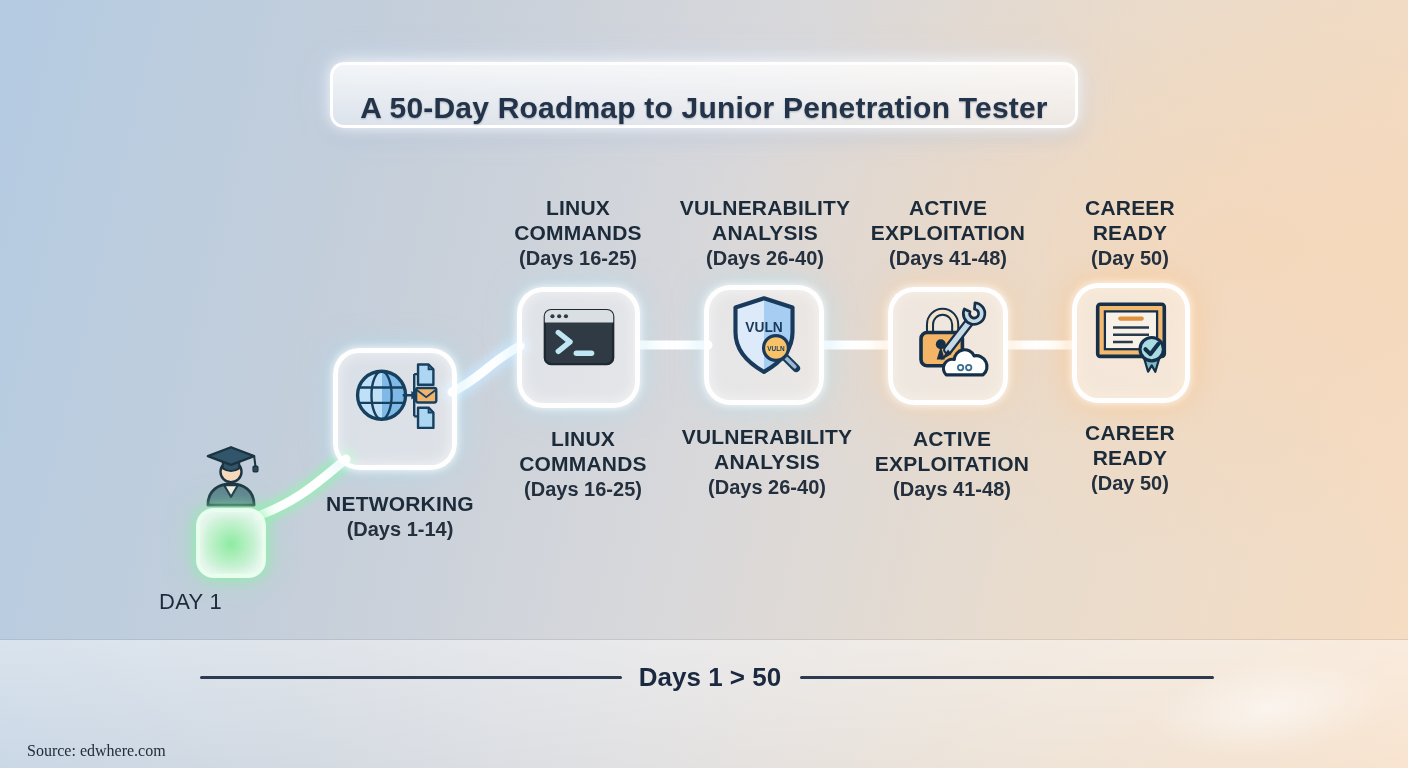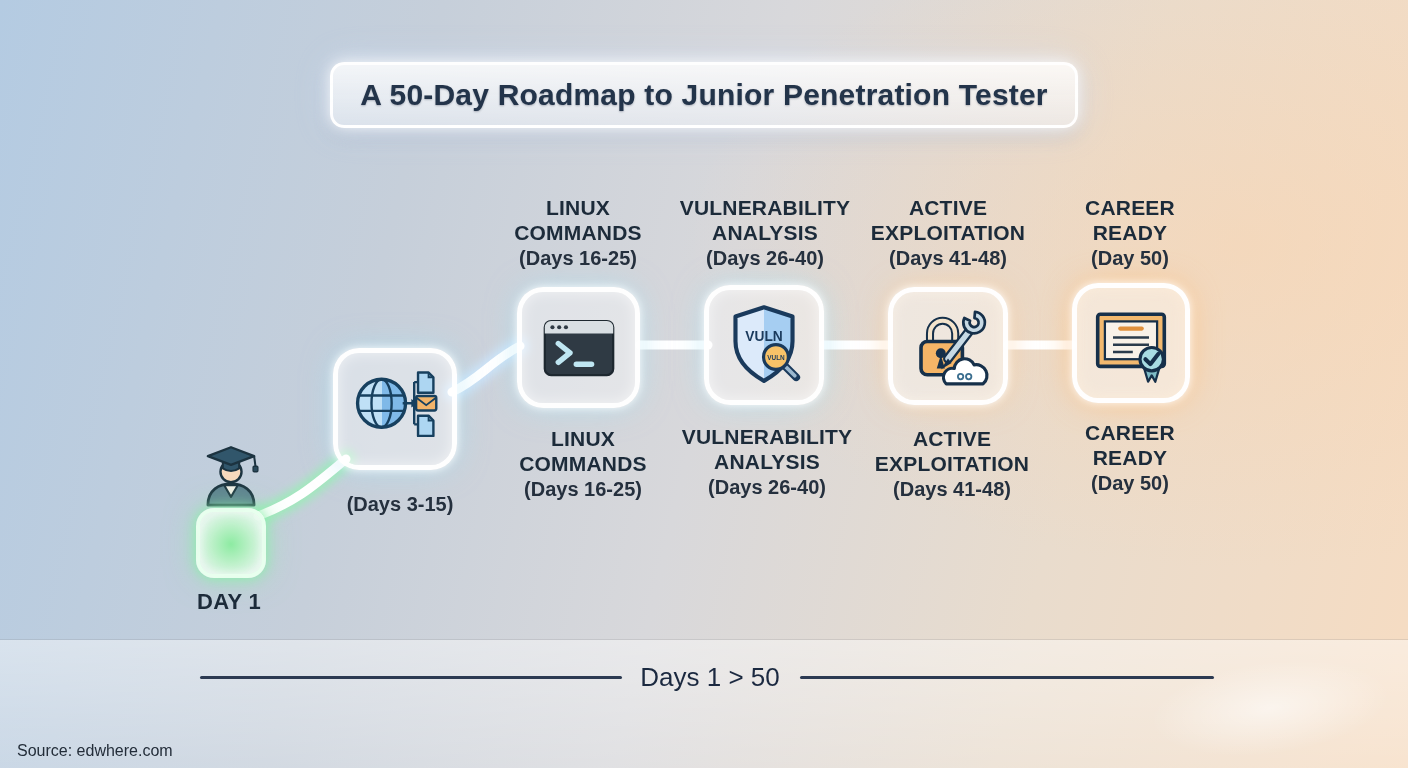--- a/index.html
+++ b/index.html
@@ -21,21 +21,21 @@
   }
   .sheen{
     position:absolute; right:18px; bottom:14px; width:240px; height:92px;
     background:radial-gradient(closest-side, rgba(255,255,255,0.55), rgba(255,255,255,0));
     transform:rotate(-7deg); z-index:0;
   }
 
   
   .title-pill{
     position:absolute; left:330px; top:62px; width:748px; height:66px;
-    display:flex; align-items:center; justify-content:center;
+    display:flex; align-items:flex-end; justify-content:center;
     background:linear-gradient(180deg, rgba(255,255,255,0.80), rgba(240,244,250,0.55));
     border:3px solid rgba(255,255,255,0.95); border-radius:14px;
     box-shadow:0 0 16px rgba(255,255,255,0.95), 0 0 36px rgba(205,225,255,0.45), 0 8px 18px rgba(90,105,135,0.18);
     z-index:4;
   }
   .title-text{
     font-size:30px; font-weight:bold; color:#23344a; letter-spacing:0.2px;
     text-shadow:0 1px 2px rgba(20,30,50,0.28);
   }
 
@@ -43,21 +43,21 @@
   svg.connectors{ position:absolute; left:0; top:0; z-index:1; }
   .glow-under{ fill:none; stroke-width:18; stroke-linecap:round; filter:url(#softglow); }
   .g-green{ stroke:rgba(150,240,180,0.85); }
   .g-cool{ stroke:rgba(205,232,255,0.85); }
   .g-warm{ stroke:rgba(255,212,155,0.90); }
   .line-over{ fill:none; stroke:#ffffff; stroke-width:9; stroke-linecap:round; }
 
   
   .mbox{
     position:absolute; border-radius:26px;
-    display:flex; align-items:center; justify-content:center;
+    display:flex; justify-content:center;
     background:rgba(255,255,255,0.36);
     border:5px solid rgba(255,255,255,0.96);
     z-index:2;
   }
   .cool-glow{ box-shadow:0 0 10px rgba(255,255,255,0.95), 0 0 30px rgba(160,225,248,0.55), inset 0 0 14px rgba(255,255,255,0.60); }
   .warm-glow{ box-shadow:0 0 10px rgba(255,255,255,0.95), 0 0 30px rgba(255,190,120,0.70), inset 0 0 14px rgba(255,240,220,0.65); }
   #box-networking{ left:333px; top:348px; width:124px; height:122px; }
   #box-linux{ left:517px; top:287px; width:123px; height:121px; }
   #box-vuln{ left:704px; top:285px; width:120px; height:120px; }
   #box-active{ left:888px; top:287px; width:120px; height:118px;
@@ -79,35 +79,35 @@
   #tl-linux  { left:468px;  top:195px; }
   #tl-vuln   { left:655px;  top:195px; }
   #tl-active { left:838px;  top:195px; }
   #tl-career { left:1020px; top:195px; }
   #bl-linux  { left:473px;  top:426px; }
   #bl-vuln   { left:657px;  top:424px; }
   #bl-active { left:842px;  top:426px; }
   #bl-career { left:1020px; top:420px; }
   #bl-networking{ left:290px; top:491px; }
   #day1-label{
-    position:absolute; left:159px; top:589px; width:140px; text-align:center;
-    font-weight:bold; font-size:22px; color:#1c2b3a; z-index:3; letter-spacing:0.3px;
+    position:absolute; left:159px; top:589px; width:140px; text-align:left;
+    font-weight:normal; font-size:22px; color:#1c2b3a; z-index:3; letter-spacing:0.3px;
   }
 
   
   .tl-line{ position:absolute; top:676px; height:3px; background:#2c3a52; border-radius:2px; z-index:3; }
   #tl-left{ left:200px; width:422px; }
   #tl-right{ left:800px; width:414px; }
   #tl-text{
     position:absolute; left:620px; top:662px; width:180px; text-align:center;
-    font-size:26px; font-weight:normal; color:#1b2940; z-index:3;
+    font-size:26px; font-weight:bold; color:#1b2940; z-index:3;
   }
 
   .source-text{
-    position:absolute; left:17px; top:742px; font-size:16px; color:#232d39; z-index:3;
+    position:absolute; left:27px; top:742px; font-size:16px; color:#232d39; z-index:3;font-family:Liberation Serif, serif;
   }
 </style>
 </head>
 <body>
 
 <div class="canvas">
 
   <div class="floor"></div>
   <div class="sheen"></div>
 
@@ -268,21 +268,22 @@
     <div class="l2">EXPLOITATION</div>
     <div class="days">(Days 41-48)</div>
   </div>
   <div class="stage-label" id="tl-career">
     <div class="l1">CAREER</div>
     <div class="l2">READY</div>
     <div class="days">(Day 50)</div>
   </div>
 
   <div class="stage-label" id="bl-networking">
-    <div class="days">(Days 3-15)</div>
+    <div class="l1">NETWORKING</div>
+    <div class="days">(Days 1-14)</div>
   </div>
   <div class="stage-label" id="bl-linux">
     <div class="l1">LINUX</div>
     <div class="l2">COMMANDS</div>
     <div class="days">(Days 16-25)</div>
   </div>
   <div class="stage-label" id="bl-vuln">
     <div class="l1">VULNERABILITY</div>
     <div class="l2">ANALYSIS</div>
     <div class="days">(Days 26-40)</div>

